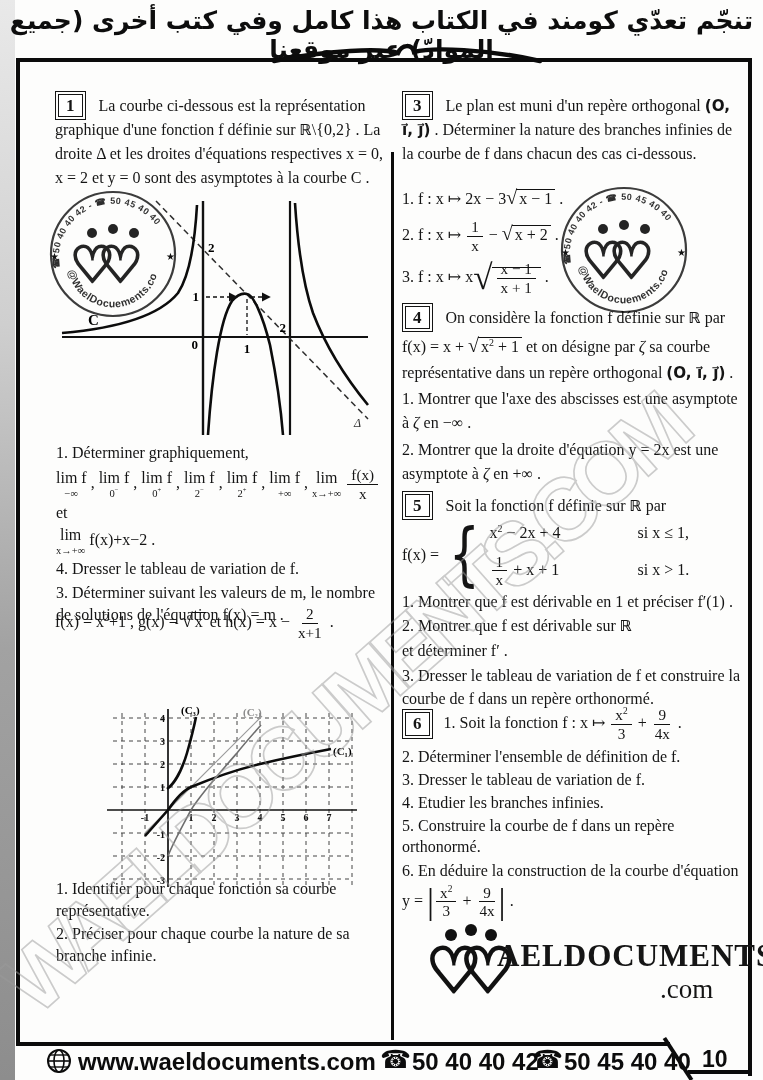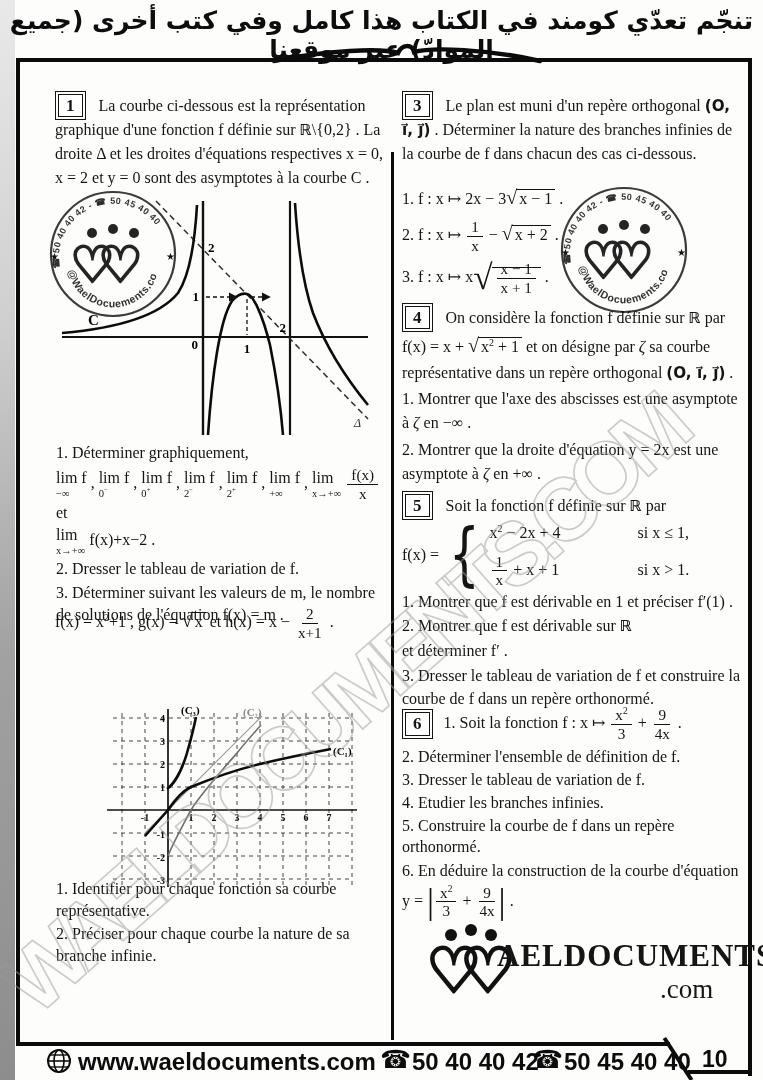--- a/index.html
+++ b/index.html
@@ -24,21 +24,21 @@
   .bb,.pp{font-family:"DejaVu Sans",sans-serif;font-weight:bold;font-size:0.95em}
   
   .fr{display:inline-flex;flex-direction:column;align-items:center;vertical-align:middle;
       line-height:1.15;margin:0 2px;font-size:0.95em}
   .fr .n{border-bottom:1.4px solid #111;padding:0 4px}
   .fr .d{padding:0 2px}
   .sq{white-space:nowrap}
   .rt{font-size:1.25em;margin-right:-1px}
   .rt2{font-size:2.2em;vertical-align:middle;line-height:.8}
   .ov{border-top:1.5px solid #111;padding:0 3px}
-  .lim{display:inline-flex;flex-direction:column;align-items:flex-start;vertical-align:middle;line-height:1.05}
+  .lim{display:inline-flex;flex-direction:column;align-items:center;vertical-align:middle;line-height:1.05}
   .lim .s{font-size:0.66em;margin-top:1px}
   .casewrap{display:flex;align-items:center;gap:3px;margin:4px 0 2px 0}
   .brace{font-family:"DejaVu Sans",sans-serif;font-size:70px;font-weight:400;line-height:.85;transform:scaleX(.7)}
   .cases{display:inline-flex;flex-direction:column;gap:8px}
   .crow{display:flex;gap:30px;align-items:center}
   .cexp{min-width:118px}
   .absb{font-size:2.2em;font-weight:400;vertical-align:middle;line-height:.8}
   sup{font-size:.62em}
   
   .fig{position:absolute;z-index:3}
@@ -147,21 +147,21 @@
         <span>lim</span>
         <span class="s">x→+∞</span>
       </span> <span class="fr">
         <span class="n">f(x)</span>
         <span class="d">x</span>
       </span> et</div>
   <div class="q"><span class="lim">
         <span>lim</span>
         <span class="s">x→+∞</span>
       </span> f(x)+x−2 .</div>
-  <div class="q">2. Dresser le tableau de variation de f.</div>
+  <div class="q">4. Dresser le tableau de variation de f.</div>
   <div class="q">3. Déterminer suivant les valeurs de m, le nombre de solutions de l'équation f(x) = m .</div>
 </div>
 
 <div class="blk" style="left:55px;top:597px;width:334px">
   <div class="q" style="margin-top:8px">f(x) = x<sup>2</sup>+1 , g(x) = <span class="sq"><span class="rt">√</span><span class="ov">x</span></span> et h(x) = x − <span class="fr">
         <span class="n">2</span>
         <span class="d">x+1</span>
       </span> .</div>
 </div>
 

